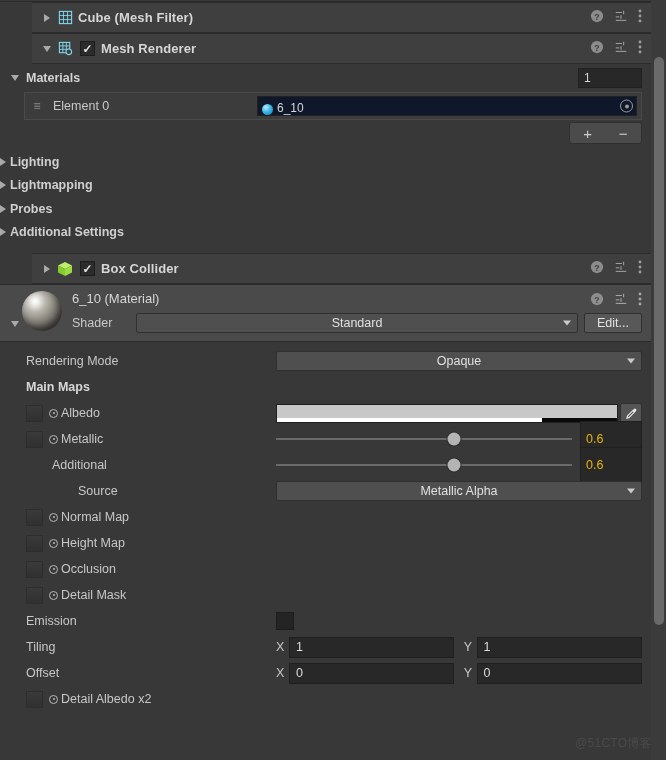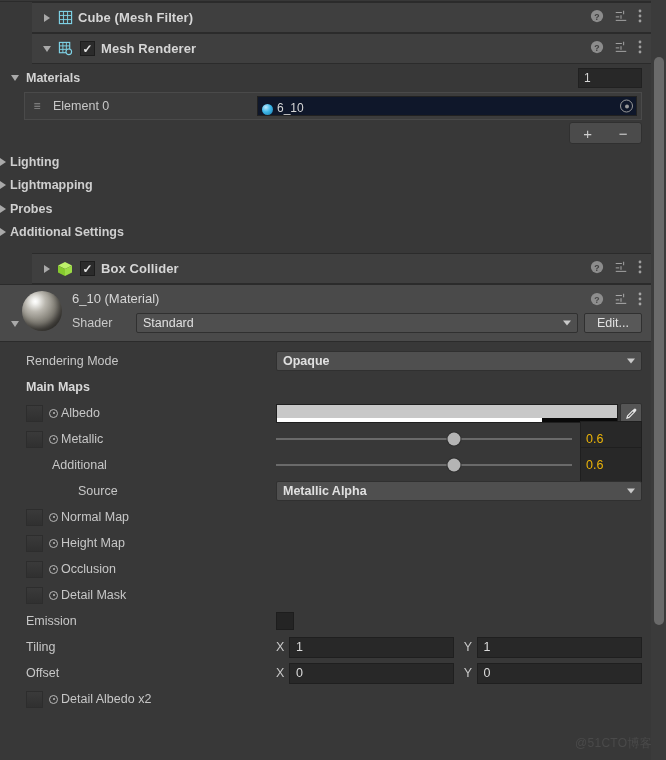--- a/index.html
+++ b/index.html
@@ -164,20 +164,21 @@
   .shader-row {
     position:absolute; left:72px; top:28px; right: 24px;
     display:flex; align-items:center; gap:6px;
   }
   .shader-lbl { font-size:12.5px; color:#c9c9c9; width: 58px;}
   .dropdown {
     background:#4f4f4f; border:1px solid #303030; border-radius:2px;
     height: 20px; display:flex; align-items:center;
     padding: 0 6px; color:#e0e0e0; font-size:12.5px;
     position: relative;
+    justify-content: center;
   }
   .dropdown .dd-arrow {
     position:absolute; right:6px; top:50%; transform:translateY(-50%);
     width:0;height:0;
     border-top:5px solid #c9c9c9;
     border-left:4px solid transparent; border-right:4px solid transparent;
   }
   .shader-dd { flex: 1; }
   .edit-btn {
     height:20px; min-width: 58px; padding: 0 8px;
@@ -242,21 +243,21 @@
     width:13px;height:13px;border-radius:50%;
     background:#b4b4b4;
     box-shadow: 0 0 0 1px #2f2f2f;
   }
   .val-field {
     width: 62px; height: 36px;
     background:#282828;border:1px solid #1f1f1f;
     color:#eab308;font-size:12.5px;
     display:flex;align-items:center;padding-left:5px;
   }
-  .dd-full { flex:1;font-weight:bold; }
+  .dd-full { flex:1; }
 
   .emission-swatch {
     width: 18px; height: 18px;
     background:#242424; border:1px solid #1d1d1d;
   }
 
   .xy-row { display:flex; align-items:center; width:100%; gap:0; }
   .xy-lbl { width: 14px; font-size:12.5px; color:#c7c7c7; }
   .xy-field {
     height: 21px; background:#282828; border:1px solid #1f1f1f;

